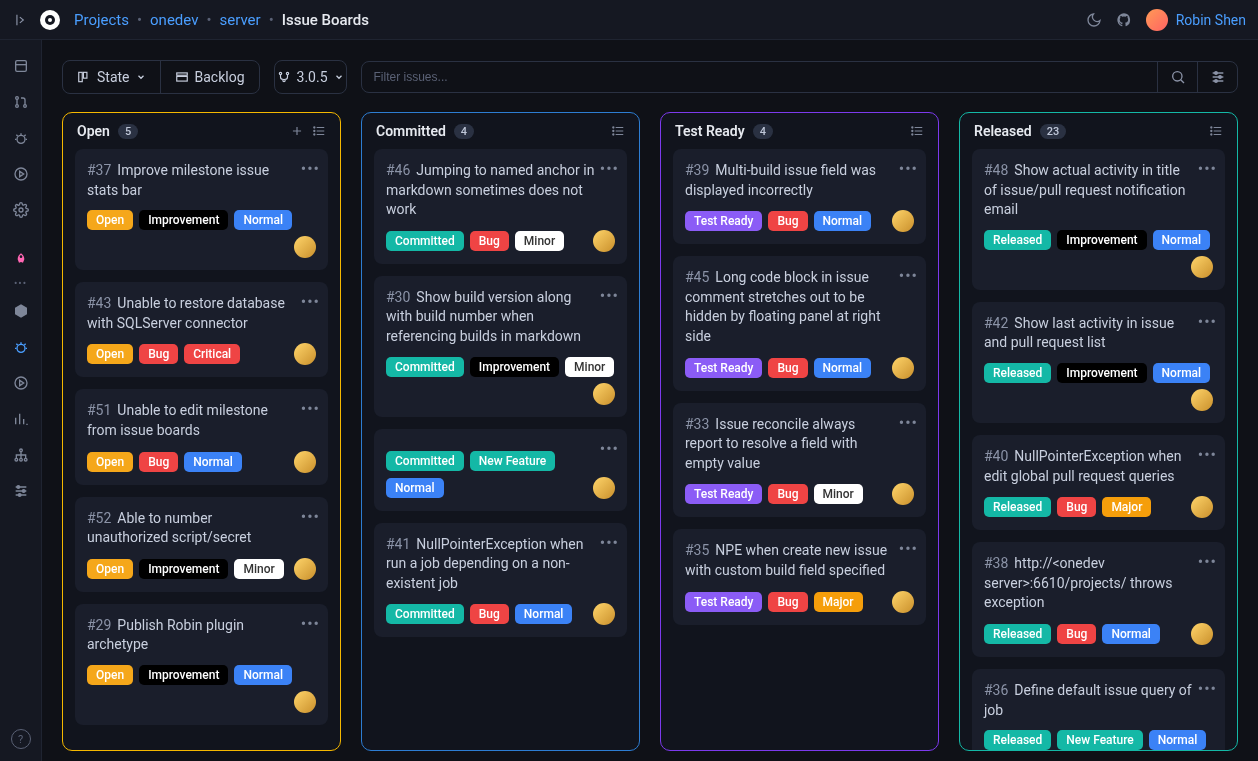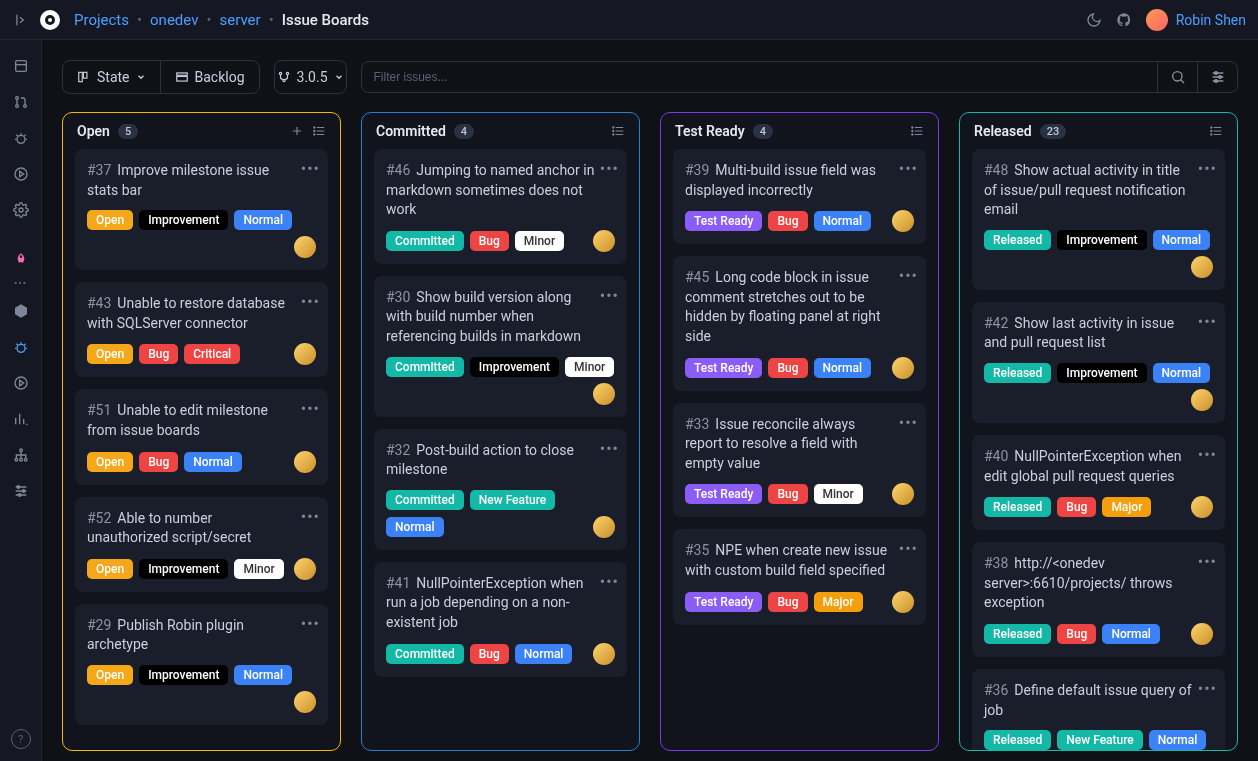--- a/index.html
+++ b/index.html
@@ -404,21 +404,20 @@
               <div class="title"><span class="num">#30</span><span>Show build version along with build number when referencing builds in markdown</span></div>
               <span class="more">•••</span>
               <div class="labels">
                 <span class="label state-Committed">Committed</span>
                 <span class="label type-Improvement">Improvement</span>
                 <span class="label priority-Minor">Minor</span>
                 <span class="avatar"></span>
               </div>
             </div>
             <div class="card">
-              <div class="title"><span class="num">#32</span><span>Post-build action to close milestone</span></div>
               <span class="more">•••</span>
               <div class="labels">
                 <span class="label state-Committed">Committed</span>
                 <span class="label type-NewFeature">New Feature</span>
                 <span class="label priority-Normal">Normal</span>
                 <span class="avatar"></span>
               </div>
             </div>
             <div class="card">
               <div class="title"><span class="num">#41</span><span>NullPointerException when run a job depending on a non-existent job</span></div>

